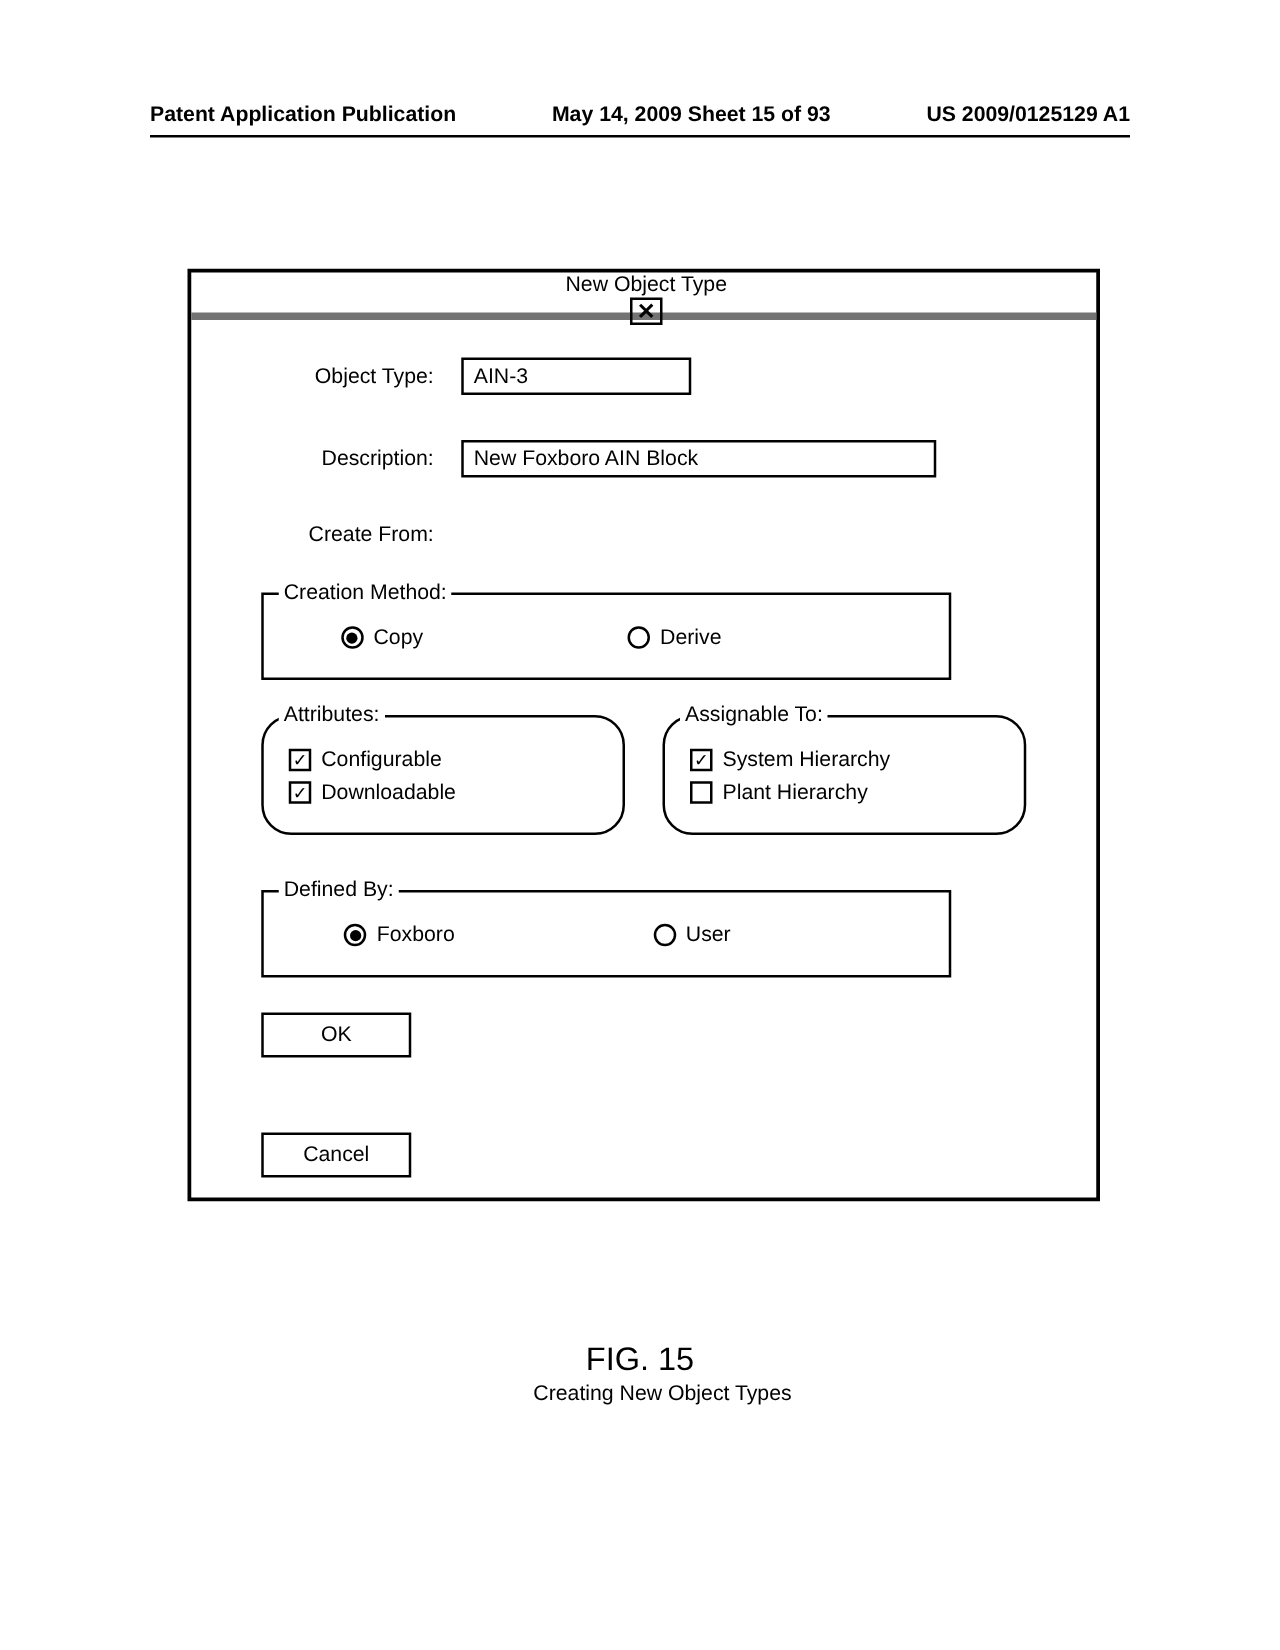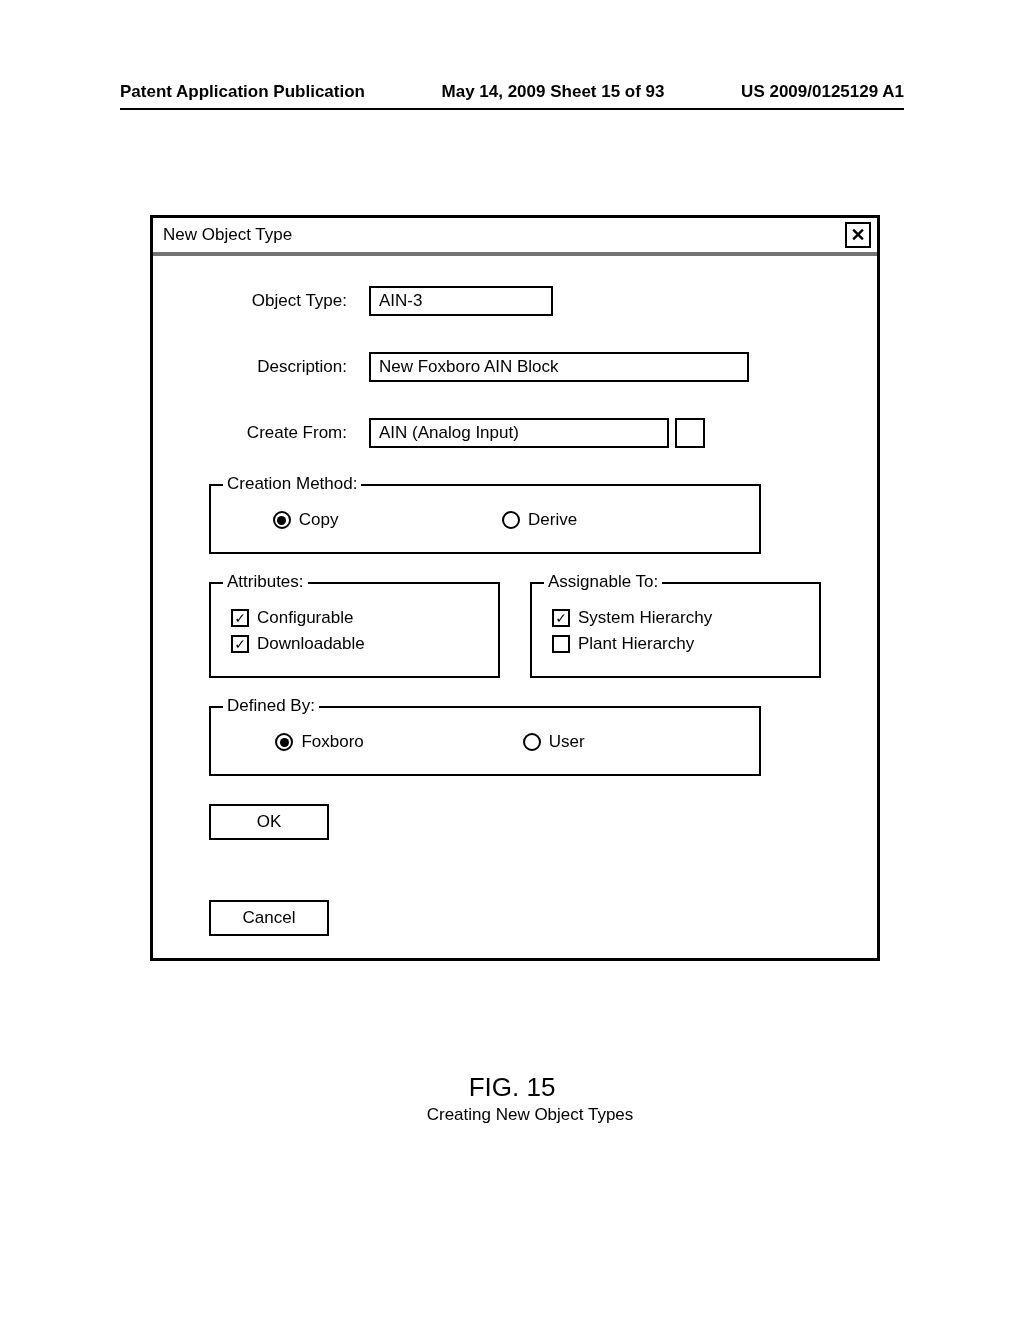--- a/index.html
+++ b/index.html
@@ -34,26 +34,27 @@
     position: absolute;
     top: 215px;
     left: 150px;
     width: 730px;
     height: 746px;
     border: 3px solid #000;
     background: #fff;
   }
   .titlebar {
     height: 38px;
-    border-bottom: 4px solid #737373;
+    border-bottom: 6px solid #737373;
     display: flex;
     align-items: center;
     justify-content: space-between;
     padding: 0 6px 0 10px;
     font-size: 17px;
+    flex-direction: column;
   }
   .close-btn {
     width: 26px;
     height: 26px;
     border: 2px solid #000;
     display: flex;
     align-items: center;
     justify-content: center;
     font-size: 18px;
     font-weight: bold;
@@ -129,21 +130,21 @@
     border: 2px solid #000;
     margin-right: 8px;
     display:flex; align-items:center; justify-content:center;
     font-size:14px; line-height:1;
   }
   .two-col {
     display:flex;
     gap: 30px;
     margin-bottom: 28px;
   }
-  .two-col .fieldset { flex:1; margin-bottom:0; }
+  .two-col .fieldset { flex:1; margin-bottom:16px;border-radius:24px; }
   .creation-method .radio-row { display:inline-flex; margin-right:120px; }
   .defined-by .radio-row { display:inline-flex; margin-right:110px; }
   .btn-row {
     display:flex;
     justify-content:center;
     gap: 60px;
     margin-top: 24px;
     flex-direction: column;
   }
   .btn {
@@ -202,26 +203,20 @@
 
       <div class="row">
         <div class="lbl">Description:</div>
         <div class="txt-input w-long">
           <span>New Foxboro AIN Block</span>
         </div>
       </div>
 
       <div class="row">
         <div class="lbl">Create From:</div>
-        <div class="combo-row">
-          <div class="txt-input w-cf">
-            <span>AIN (Analog Input)</span>
-          </div>
-          <div class="combo-btn"></div>
-        </div>
       </div>
 
       <div class="fieldset creation-method">
         <div class="legend">Creation Method:</div>
         <div class="cm-inner">
           <div class="radio-row">
             <div class="radio sel"></div>
             <span>Copy</span>
           </div>
           <div class="radio-row">

